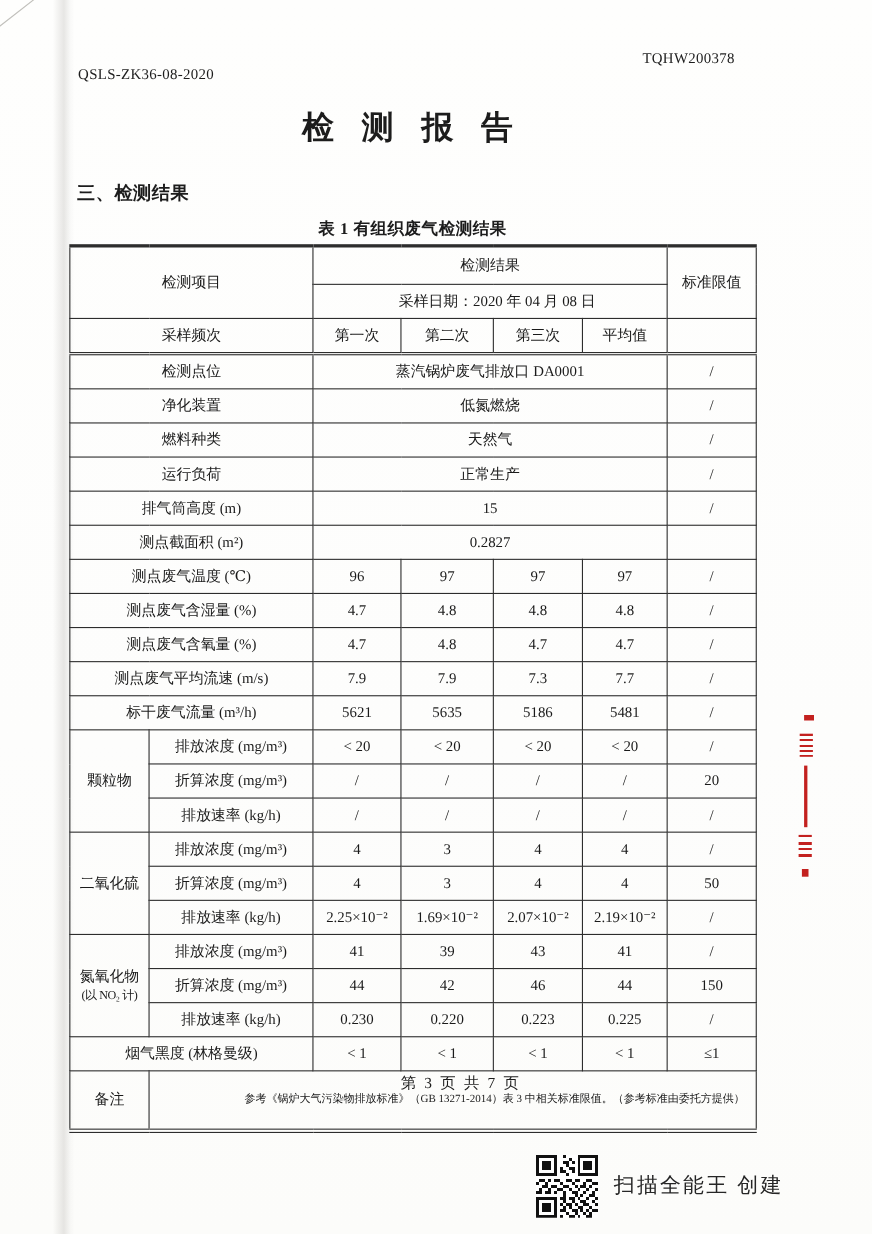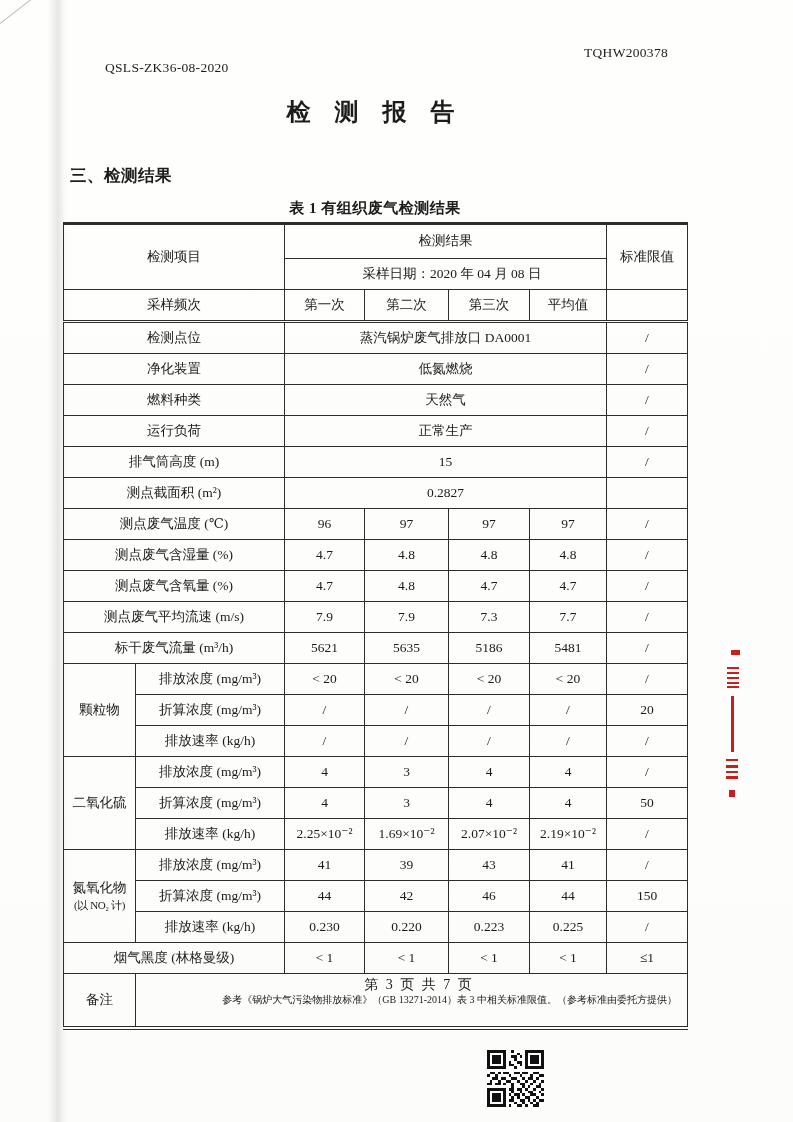--- a/index.html
+++ b/index.html
@@ -17,25 +17,25 @@
   
   .edge-shadow{
     position:absolute;left:48px;top:0;width:20px;height:100%;
     background:linear-gradient(90deg,rgba(0,0,0,0) 0%,rgba(110,105,98,0.16) 50%,rgba(0,0,0,0.02) 80%,rgba(0,0,0,0) 100%);
     pointer-events:none;
   }
   .corner-fold{
     position:absolute;left:-18px;top:6px;width:80px;height:1px;
     background:rgba(140,138,132,0.55);transform:rotate(-38deg);
   }
-  .doc-code{position:absolute;left:71px;top:60px;font-size:13.5px;letter-spacing:0.3px;margin-left:34px;}
+  .doc-code{position:absolute;left:71px;top:60px;font-size:13.5px;letter-spacing:0.3px;}
   .report-no{position:absolute;left:584px;top:45px;font-size:13.5px;letter-spacing:0.3px;}
   .report-title{
     position:absolute;left:63px;top:96px;width:624px;
-    text-align:center;font-size:24px;font-weight:bold;letter-spacing:9px;
+    text-align:center;font-size:29px;font-weight:bold;letter-spacing:9px;
     margin:0;
   }
   .section-title{position:absolute;left:70px;top:165px;font-size:16.5px;font-weight:bold;margin:0;letter-spacing:0.5px;}
   .table-caption{
     position:absolute;left:63px;top:199px;width:624px;text-align:center;
     font-size:15px;font-weight:bold;letter-spacing:0.5px;
   }
   .result-table{
     position:absolute;left:63px;top:222px;width:624px;
     border-collapse:collapse;table-layout:fixed;
@@ -376,20 +376,21 @@
         <rect x="10" y="19" width="1" height="1"></rect>
           <rect x="13" y="19" width="1" height="1"></rect>
         <rect x="16" y="19" width="1" height="1"></rect>
           <rect x="18" y="19" width="1" height="1"></rect>
         <rect x="8" y="20" width="1" height="1"></rect>
           <rect x="11" y="20" width="2" height="1"></rect>
         <rect x="14" y="20" width="1" height="1"></rect>
           <rect x="17" y="20" width="2" height="1"></rect>
       </g>
     </svg>
+    <span class="scan-text">扫描全能王 创建</span>
   </div>
 
   <div class="seal seal-sq1"></div>
   <div class="seal seal-ch1"></div>
   <div class="seal seal-line"></div>
   <div class="seal seal-ch2"></div>
   <div class="seal seal-sq2"></div>
 </div>
 
 </body></html>

